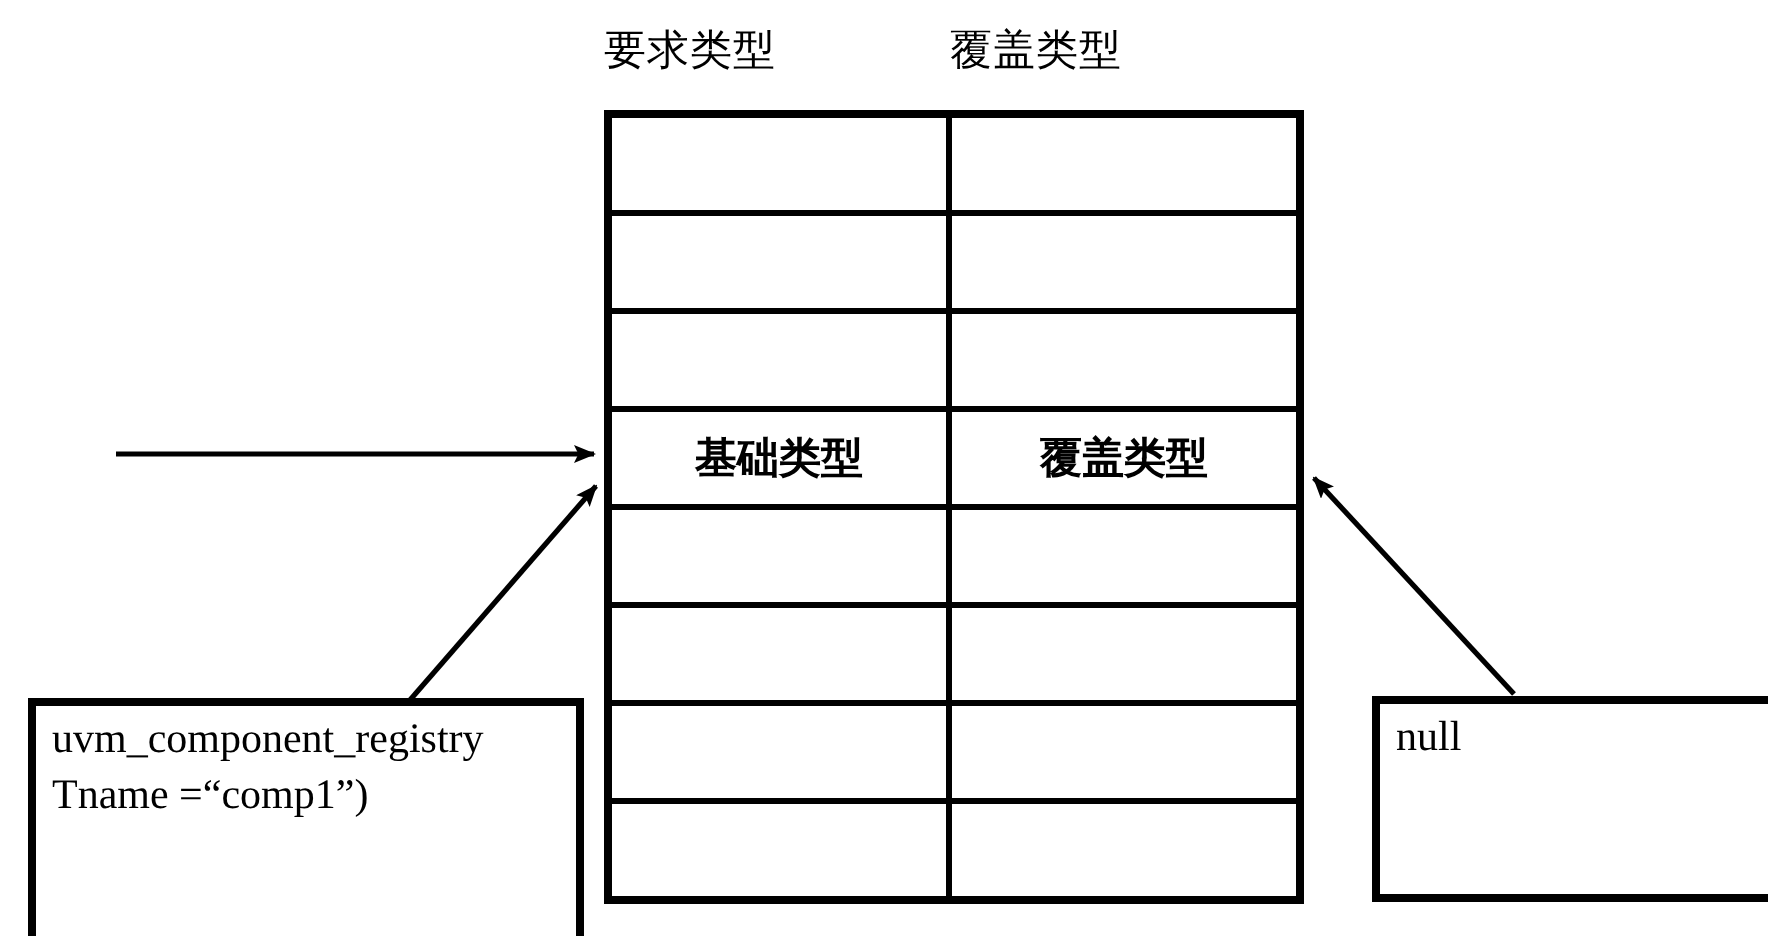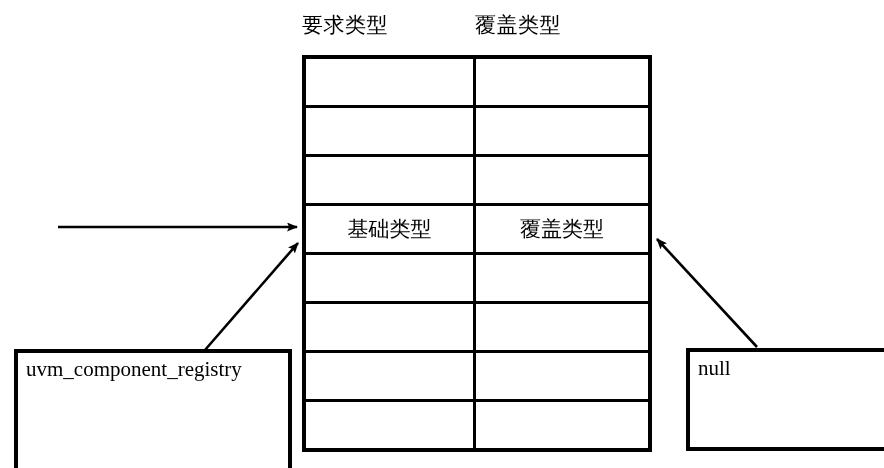--- a/index.html
+++ b/index.html
@@ -43,20 +43,21 @@
     display: flex;
     flex-direction: column;
   }
   .table-row {
     flex: 1 1 0;
     display: flex;
     flex-direction: row;
     border-bottom: 3px solid #000000;
     box-sizing: border-box;
     min-height: 0;
+    font-weight: bold;
   }
   .table-row:last-child { border-bottom: none; }
   .cell {
     flex: 0 0 169px;
     box-sizing: border-box;
     display: flex;
     align-items: center;
     justify-content: center;
     font-size: 21px;
     line-height: 24px;
@@ -158,20 +159,21 @@
 
     <div class="table-row">
       <div class="cell cell-left"></div>
       <div class="cell cell-right"></div>
     </div>
 
   </div>
 
   <div class="note-box" id="registry-note-box">
     <div class="note-line">uvm_component_registry</div>
+    <div class="note-line">Tname =“comp1”)</div>
   </div>
 
   <div class="note-box" id="null-note-box">
     <div class="note-line">null</div>
   </div>
 
   <svg class="arrow-layer" viewBox="0 0 884 468">
     <defs>
       <marker id="arrowhead" markerWidth="11" markerHeight="9" refX="10" refY="4.5" orient="auto" markerUnits="userSpaceOnUse">
         <path d="M0,0 L11,4.5 L0,9 L2.2,4.5 Z" fill="#000000"></path>

